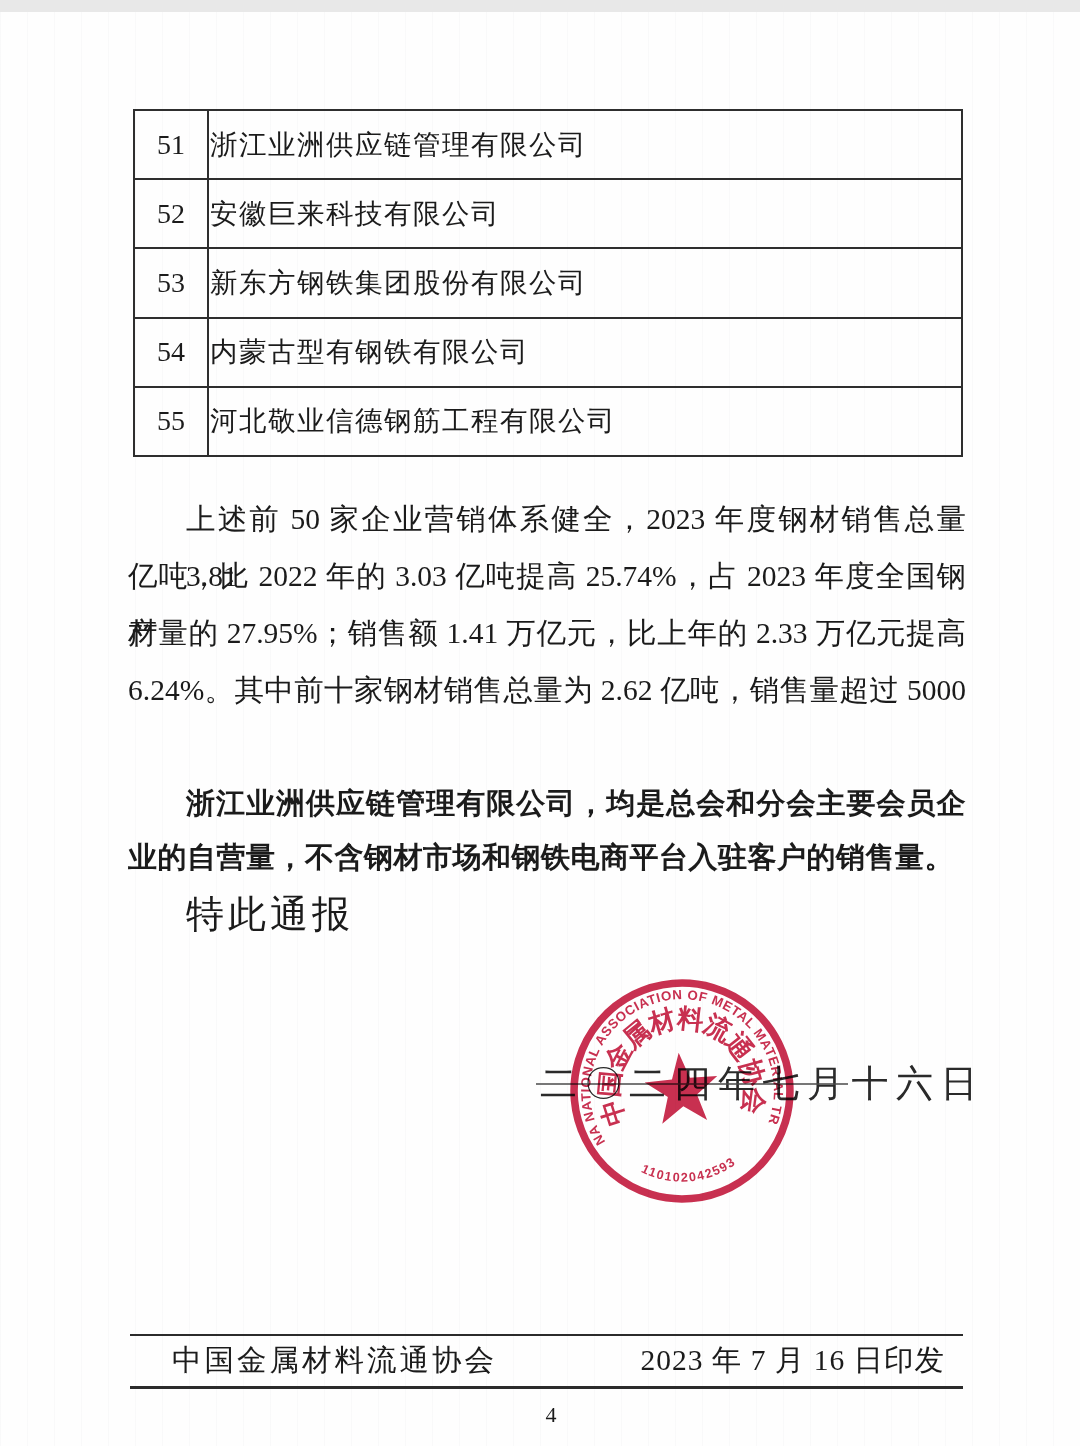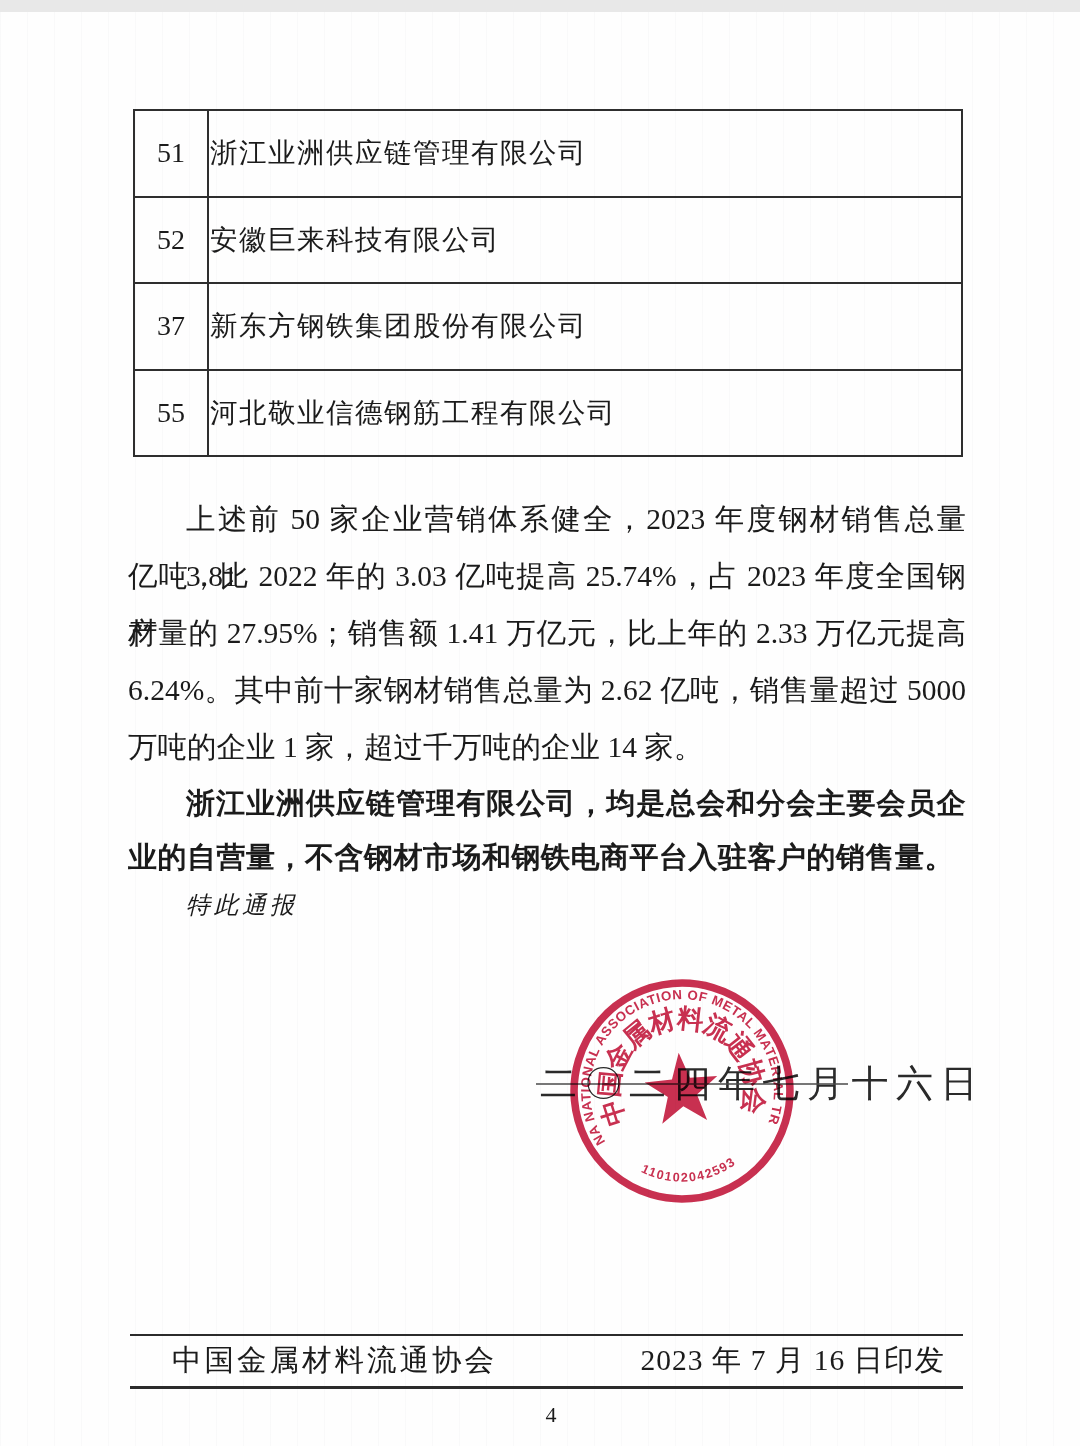--- a/index.html
+++ b/index.html
@@ -39,21 +39,21 @@
     text-align:justify;text-align-last:justify;
     white-space:nowrap0;
   }
   .para .ln.last{text-align-last:left;}
   .para .ln.indent{padding-left:58px;box-sizing:border-box;}
   .para1{top:479px;}
   .para2{top:764px;font-family:"Liberation Sans","DejaVu Sans",sans-serif;font-weight:700;}
   .para2 .ln{line-height:54px;height:54px;font-size:29px;letter-spacing:0.5px;}
   .closing{
     position:absolute;left:186px;top:877px;
-    font-size:24px;letter-spacing:4px;font-style:italic;
+    font-size:38px;letter-spacing:4px;
   }
   
   .date-line{
     position:absolute;left:540px;top:1047px;
     font-size:37px;letter-spacing:7.5px;
     color:#2a2a2a;z-index:1;white-space:nowrap;
   }
   .date-strike{
     position:absolute;left:536px;top:1071px;width:312px;height:2px;
     background:#4a4a4a;opacity:.75;z-index:1;
@@ -88,36 +88,39 @@
     <tbody>
       <tr>
         <td class="no">51</td>
         <td class="name">浙江业洲供应链管理有限公司</td>
       </tr>
       <tr>
         <td class="no">52</td>
         <td class="name">安徽巨来科技有限公司</td>
       </tr>
       <tr>
-        <td class="no">37</td>
+        <td class="no">53</td>
         <td class="name">新东方钢铁集团股份有限公司</td>
+      </tr>
+      <tr>
+        <td class="no">54</td>
+        <td class="name">内蒙古型有钢铁有限公司</td>
       </tr>
       <tr>
         <td class="no">55</td>
         <td class="name">河北敬业信德钢筋工程有限公司</td>
       </tr>
     </tbody>
   </table>
 
   <div class="para para1">
     <div class="ln indent">上述前 50 家企业营销体系健全，2023 年度钢材销售总量 3.81</div>
     <div class="ln">亿吨，比 2022 年的 3.03 亿吨提高 25.74%，占 2023 年度全国钢材</div>
     <div class="ln">产量的 27.95%；销售额 1.41 万亿元，比上年的 2.33 万亿元提高</div>
     <div class="ln">6.24%。其中前十家钢材销售总量为 2.62 亿吨，销售量超过 5000</div>
-    <div class="ln last">万吨的企业 1 家，超过千万吨的企业 14 家。</div>
   </div>
 
   <div class="para para2">
     <div class="ln indent">浙江业洲供应链管理有限公司，均是总会和分会主要会员企</div>
     <div class="ln last">业的自营量，不含钢材市场和钢铁电商平台入驻客户的销售量。</div>
   </div>
 
   <div class="closing">特此通报</div>
 
   <div class="date-line">二〇二四年七月十六日</div>

